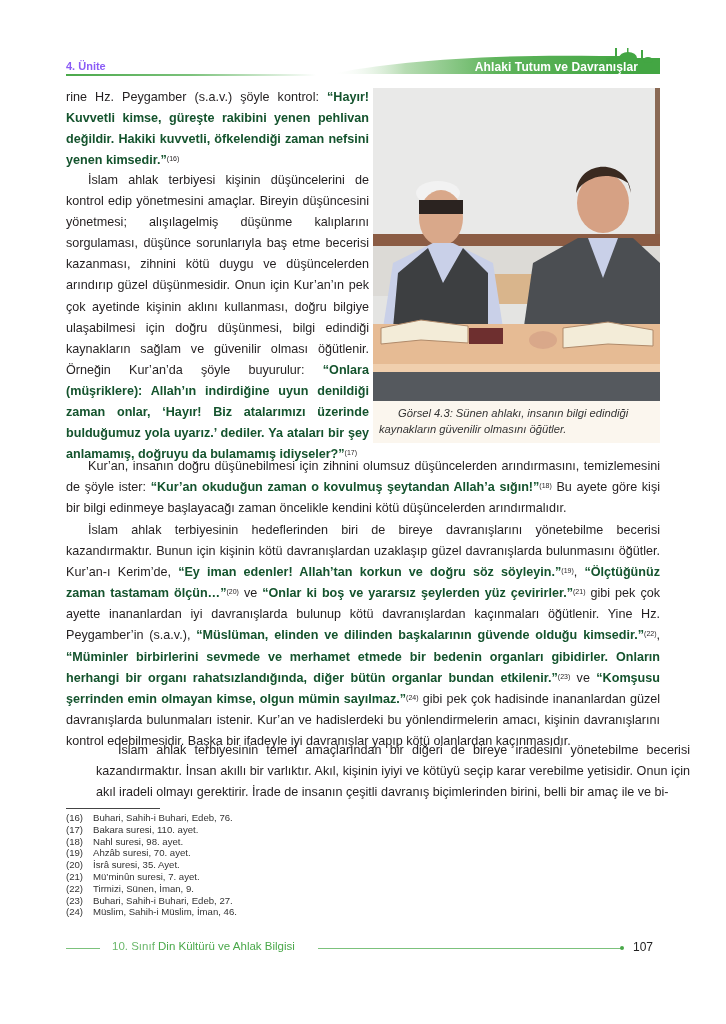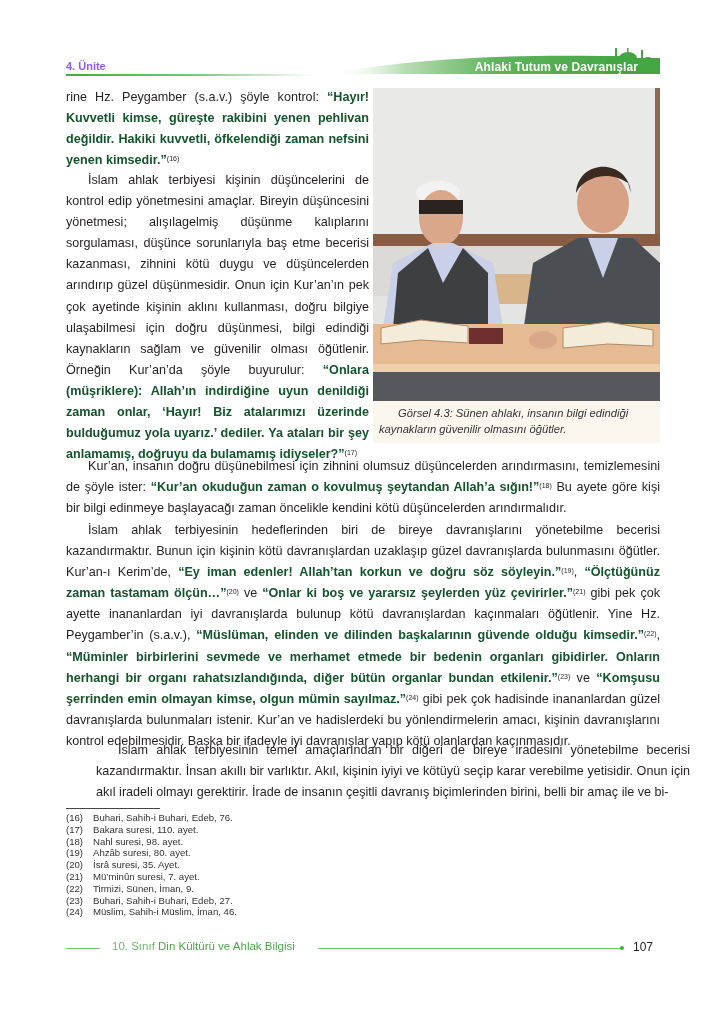--- a/index.html
+++ b/index.html
@@ -137,21 +137,21 @@
   <div class="fn">
       <span class="fn-num">(17)</span>
       <span>Bakara suresi, 110. ayet.</span>
     </div>
   <div class="fn">
       <span class="fn-num">(18)</span>
       <span>Nahl suresi, 98. ayet.</span>
     </div>
   <div class="fn">
       <span class="fn-num">(19)</span>
-      <span>Ahzâb suresi, 80. ayet.</span>
+      <span>Ahzâb suresi, 70. ayet.</span>
     </div>
   <div class="fn">
       <span class="fn-num">(20)</span>
       <span>İsrâ suresi, 35. Ayet.</span>
     </div>
   <div class="fn">
       <span class="fn-num">(21)</span>
       <span>Mü’minûn suresi, 7. ayet.</span>
     </div>
   <div class="fn">

